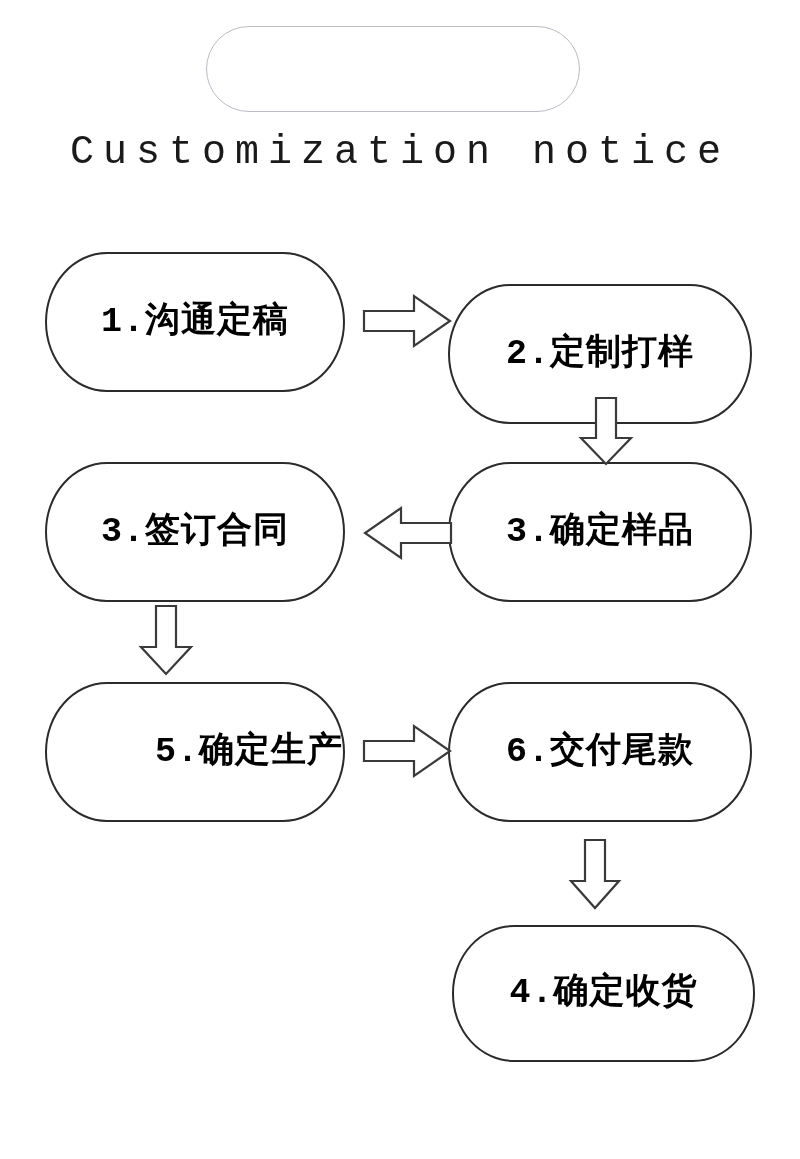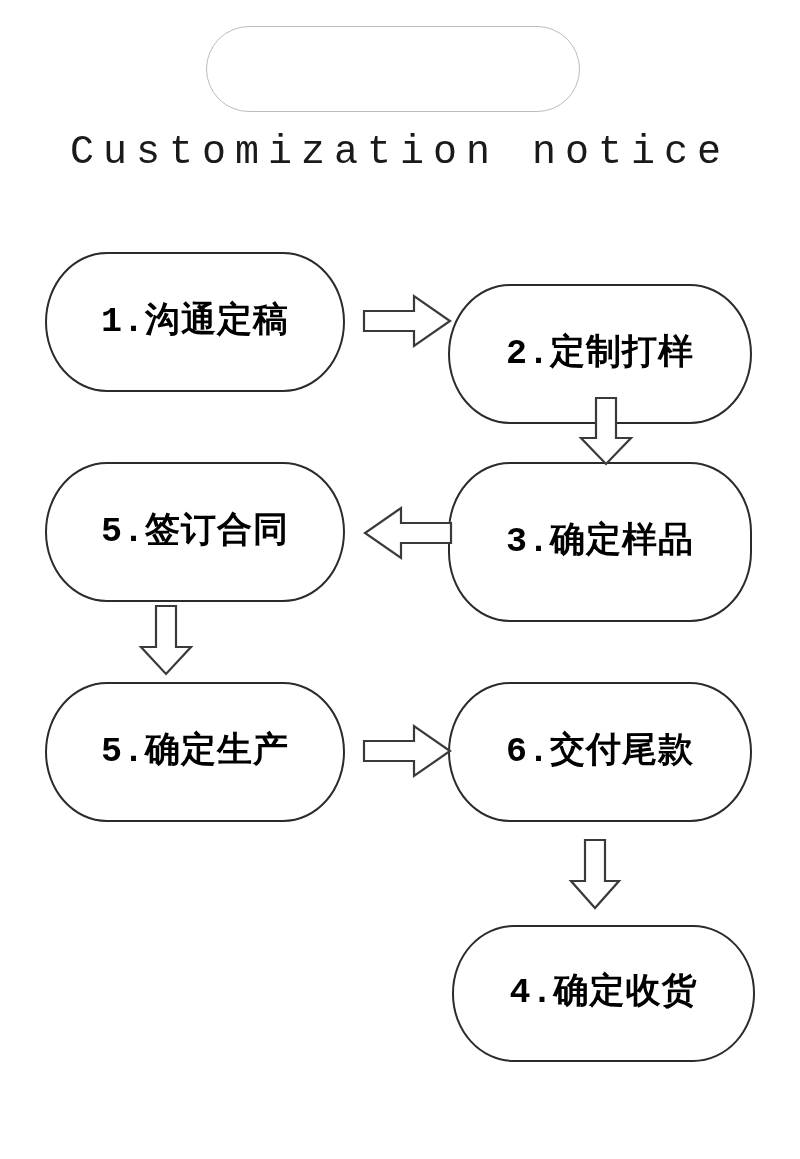--- a/index.html
+++ b/index.html
@@ -95,23 +95,23 @@
     font-size: 35px;
     font-weight: bold;
     color: #000000;
     letter-spacing: 1px;
     line-height: 1;
     white-space: nowrap;
   }
 
   .node-1 { left: 45px;  top: 252px; width: 300px; height: 140px; border-radius: 62px / 70px; }
   .node-2 { left: 448px; top: 252px; width: 304px; height: 140px; border-radius: 62px / 70px; margin-top: 32px; }
-  .node-3 { left: 448px; top: 462px; width: 304px; height: 160px; border-radius: 62px / 70px; }
+  .node-3 { left: 448px; top: 462px; width: 304px; height: 140px; border-radius: 62px / 70px; }
   .node-4 { left: 45px;  top: 462px; width: 300px; height: 140px; border-radius: 62px / 70px; }
-  .node-5 { left: 45px;  top: 682px; width: 300px; height: 140px; border-radius: 62px / 70px; }
+  .node-5 { left: 45px;  top: 682px; width: 300px; height: 140px; border-radius: 62px / 70px; justify-content: flex-end; }
   .node-6 { left: 448px; top: 682px; width: 304px; height: 140px; border-radius: 62px / 70px; text-align: center; }
   .node-7 { left: 452px; top: 925px; width: 303px; height: 137px; border-radius: 62px / 68px; }
 
   
   .arrow {
     position: absolute;
   }
   .arrow svg { display: block; }
 
   .arrow-r1 { left: 362px; top: 293px; width: 90px; height: 56px; }
@@ -139,21 +139,21 @@
 
   <div class="node node-2">
     <span class="node-label">2.定制打样</span>
   </div>
 
   <div class="node node-3">
     <span class="node-label">3.确定样品</span>
   </div>
 
   <div class="node node-4">
-    <span class="node-label">5.签订合同</span>
+    <span class="node-label">3.签订合同</span>
   </div>
 
   <div class="node node-5">
     <span class="node-label">5.确定生产</span>
   </div>
 
   <div class="node node-6">
     <span class="node-label">6.交付尾款</span>
   </div>
 

